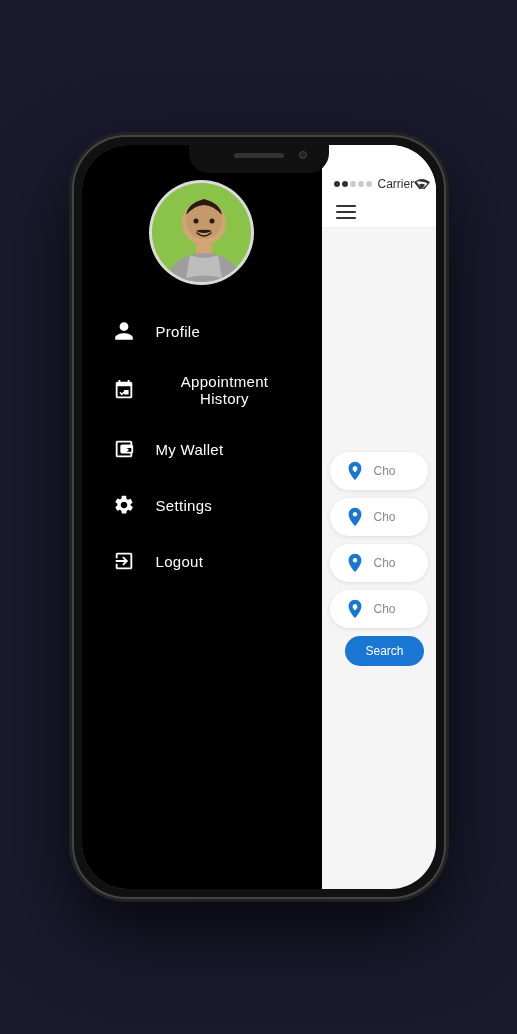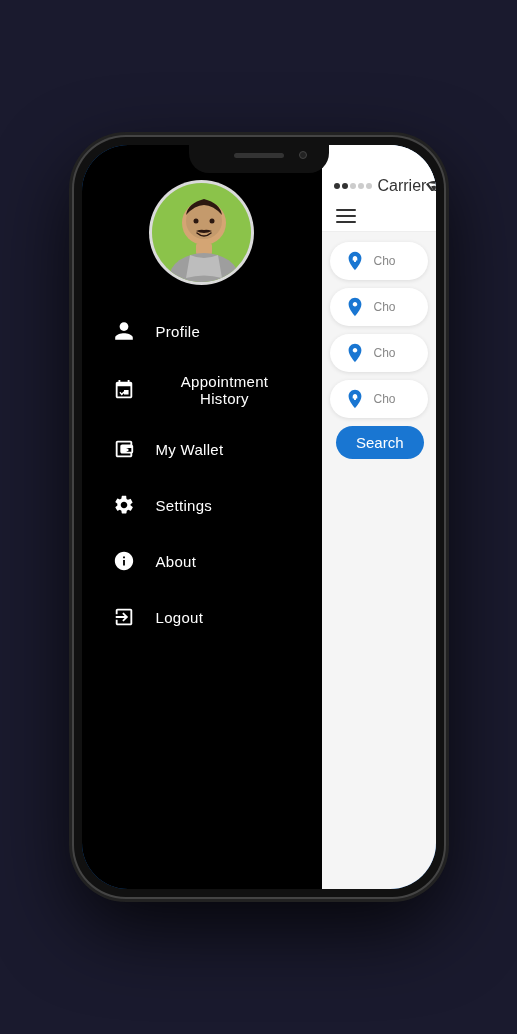--- a/index.html
+++ b/index.html
@@ -215,20 +215,21 @@
       border-radius: 1px;
     }
 
     .content-area {
       flex: 1;
       padding: 10px 8px;
       display: flex;
       flex-direction: column;
       gap: 8px;
       overflow: hidden;
+      justify-content: center;
     }
 
     .search-row {
       background: white;
       border-radius: 25px;
       padding: 8px 14px;
       display: flex;
       align-items: center;
       gap: 8px;
       box-shadow: 0 1px 4px rgba(0,0,0,0.1);
@@ -246,21 +247,21 @@
       color: #888;
       flex: 1;
     }
 
     .search-btn {
       background: #1976D2;
       color: white;
       border: none;
       border-radius: 20px;
       padding: 8px 20px;
-      font-size: 15px;
+      font-size: 12px;
       cursor: pointer;
     }
   </style>
 </head>
 <body>
 
 <div class="phone-outer">
   <div class="phone-screen">
 
     <div class="notch">
@@ -331,28 +332,20 @@
 
         <div class="nav-item">
           <div class="nav-icon">
             <svg width="22" height="22" viewBox="0 0 24 24" fill="white">
               <path d="M19.14 12.94c.04-.3.06-.61.06-.94 0-.32-.02-.64-.07-.94l2.03-1.58a.49.49 0 0 0 .12-.61l-1.92-3.32a.49.49 0 0 0-.59-.22l-2.39.96a7 7 0 0 0-1.62-.94l-.36-2.54A.484.484 0 0 0 14 2h-4a.484.484 0 0 0-.48.41l-.36 2.54a7.38 7.38 0 0 0-1.62.94l-2.39-.96a.48.48 0 0 0-.59.22L2.64 8.47a.47.47 0 0 0 .12.61l2.03 1.58c-.05.3-.07.63-.07.94 0 .31.02.64.07.94l-2.03 1.58a.47.47 0 0 0-.12.61l1.92 3.32a.49.49 0 0 0 .59.22l2.39-.96c.5.36 1.04.67 1.62.94l.36 2.54c.05.28.3.48.58.48h4c.28 0 .53-.2.58-.48l.36-2.54a7.38 7.38 0 0 0 1.62-.94l2.39.96c.22.08.47 0 .59-.22l1.92-3.32a.47.47 0 0 0-.12-.61l-2.01-1.58zM12 15.6c-1.98 0-3.6-1.62-3.6-3.6s1.62-3.6 3.6-3.6 3.6 1.62 3.6 3.6-1.62 3.6-3.6 3.6z"></path>
             </svg>
           </div>
           <span class="nav-label">Settings</span>
         </div>
 
-        <div class="nav-item">
-          <div class="nav-icon">
-            <svg width="22" height="22" viewBox="0 0 24 24" fill="white">
-              <path d="M12 2C6.48 2 2 6.48 2 12s4.48 10 10 10 10-4.48 10-10S17.52 2 12 2zm1 15h-2v-6h2v6zm0-8h-2V7h2v2z"></path>
-            </svg>
-          </div>
-          <span class="nav-label">About</span>
-        </div>
 
 
         <div class="nav-item">
           <div class="nav-icon">
             <svg width="22" height="22" viewBox="0 0 24 24" fill="white">
               <path d="M10.09 15.59L11.5 17l5-5-5-5-1.41 1.41L12.67 11H3v2h9.67l-2.58 2.59zM19 3H5c-1.11 0-2 .9-2 2v4h2V5h14v14H5v-4H3v4c0 1.1.89 2 2 2h14c1.1 0 2-.9 2-2V5c0-1.1-.9-2-2-2z"></path>
             </svg>
           </div>
           <span class="nav-label">Logout</span>
         </div>
@@ -364,21 +357,21 @@
 
       <div class="status-bar" style="padding-top:32px;">
         <div class="status-bar-left">
           <div class="signal-dots">
             <div class="dot filled"></div>
             <div class="dot filled"></div>
             <div class="dot empty"></div>
             <div class="dot empty"></div>
             <div class="dot empty"></div>
           </div>
-          <span style="font-size:16px;color:#333;">Carrier</span>
+          <span style="font-size:12px;color:#333;">Carrier</span>
         </div>
         <div>
           <svg width="16" height="12" viewBox="0 0 24 18" fill="#333">
             <path d="M12 3C7.31 3 3.07 4.9 0 8l12 15 12-15c-3.07-3.1-7.31-5-12-5zm0 4c3.19 0 6.08 1.16 8.29 3.07L12 18l-8.29-10.93C5.92 5.16 8.81 7 12 7z"></path>
             <path d="M12 10c-1.74 0-3.32.68-4.49 1.78L12 18l4.49-6.22A6.01 6.01 0 0 0 12 10z"></path>
           </svg>
         </div>
       </div>
 
       <div class="hamburger-bar">

